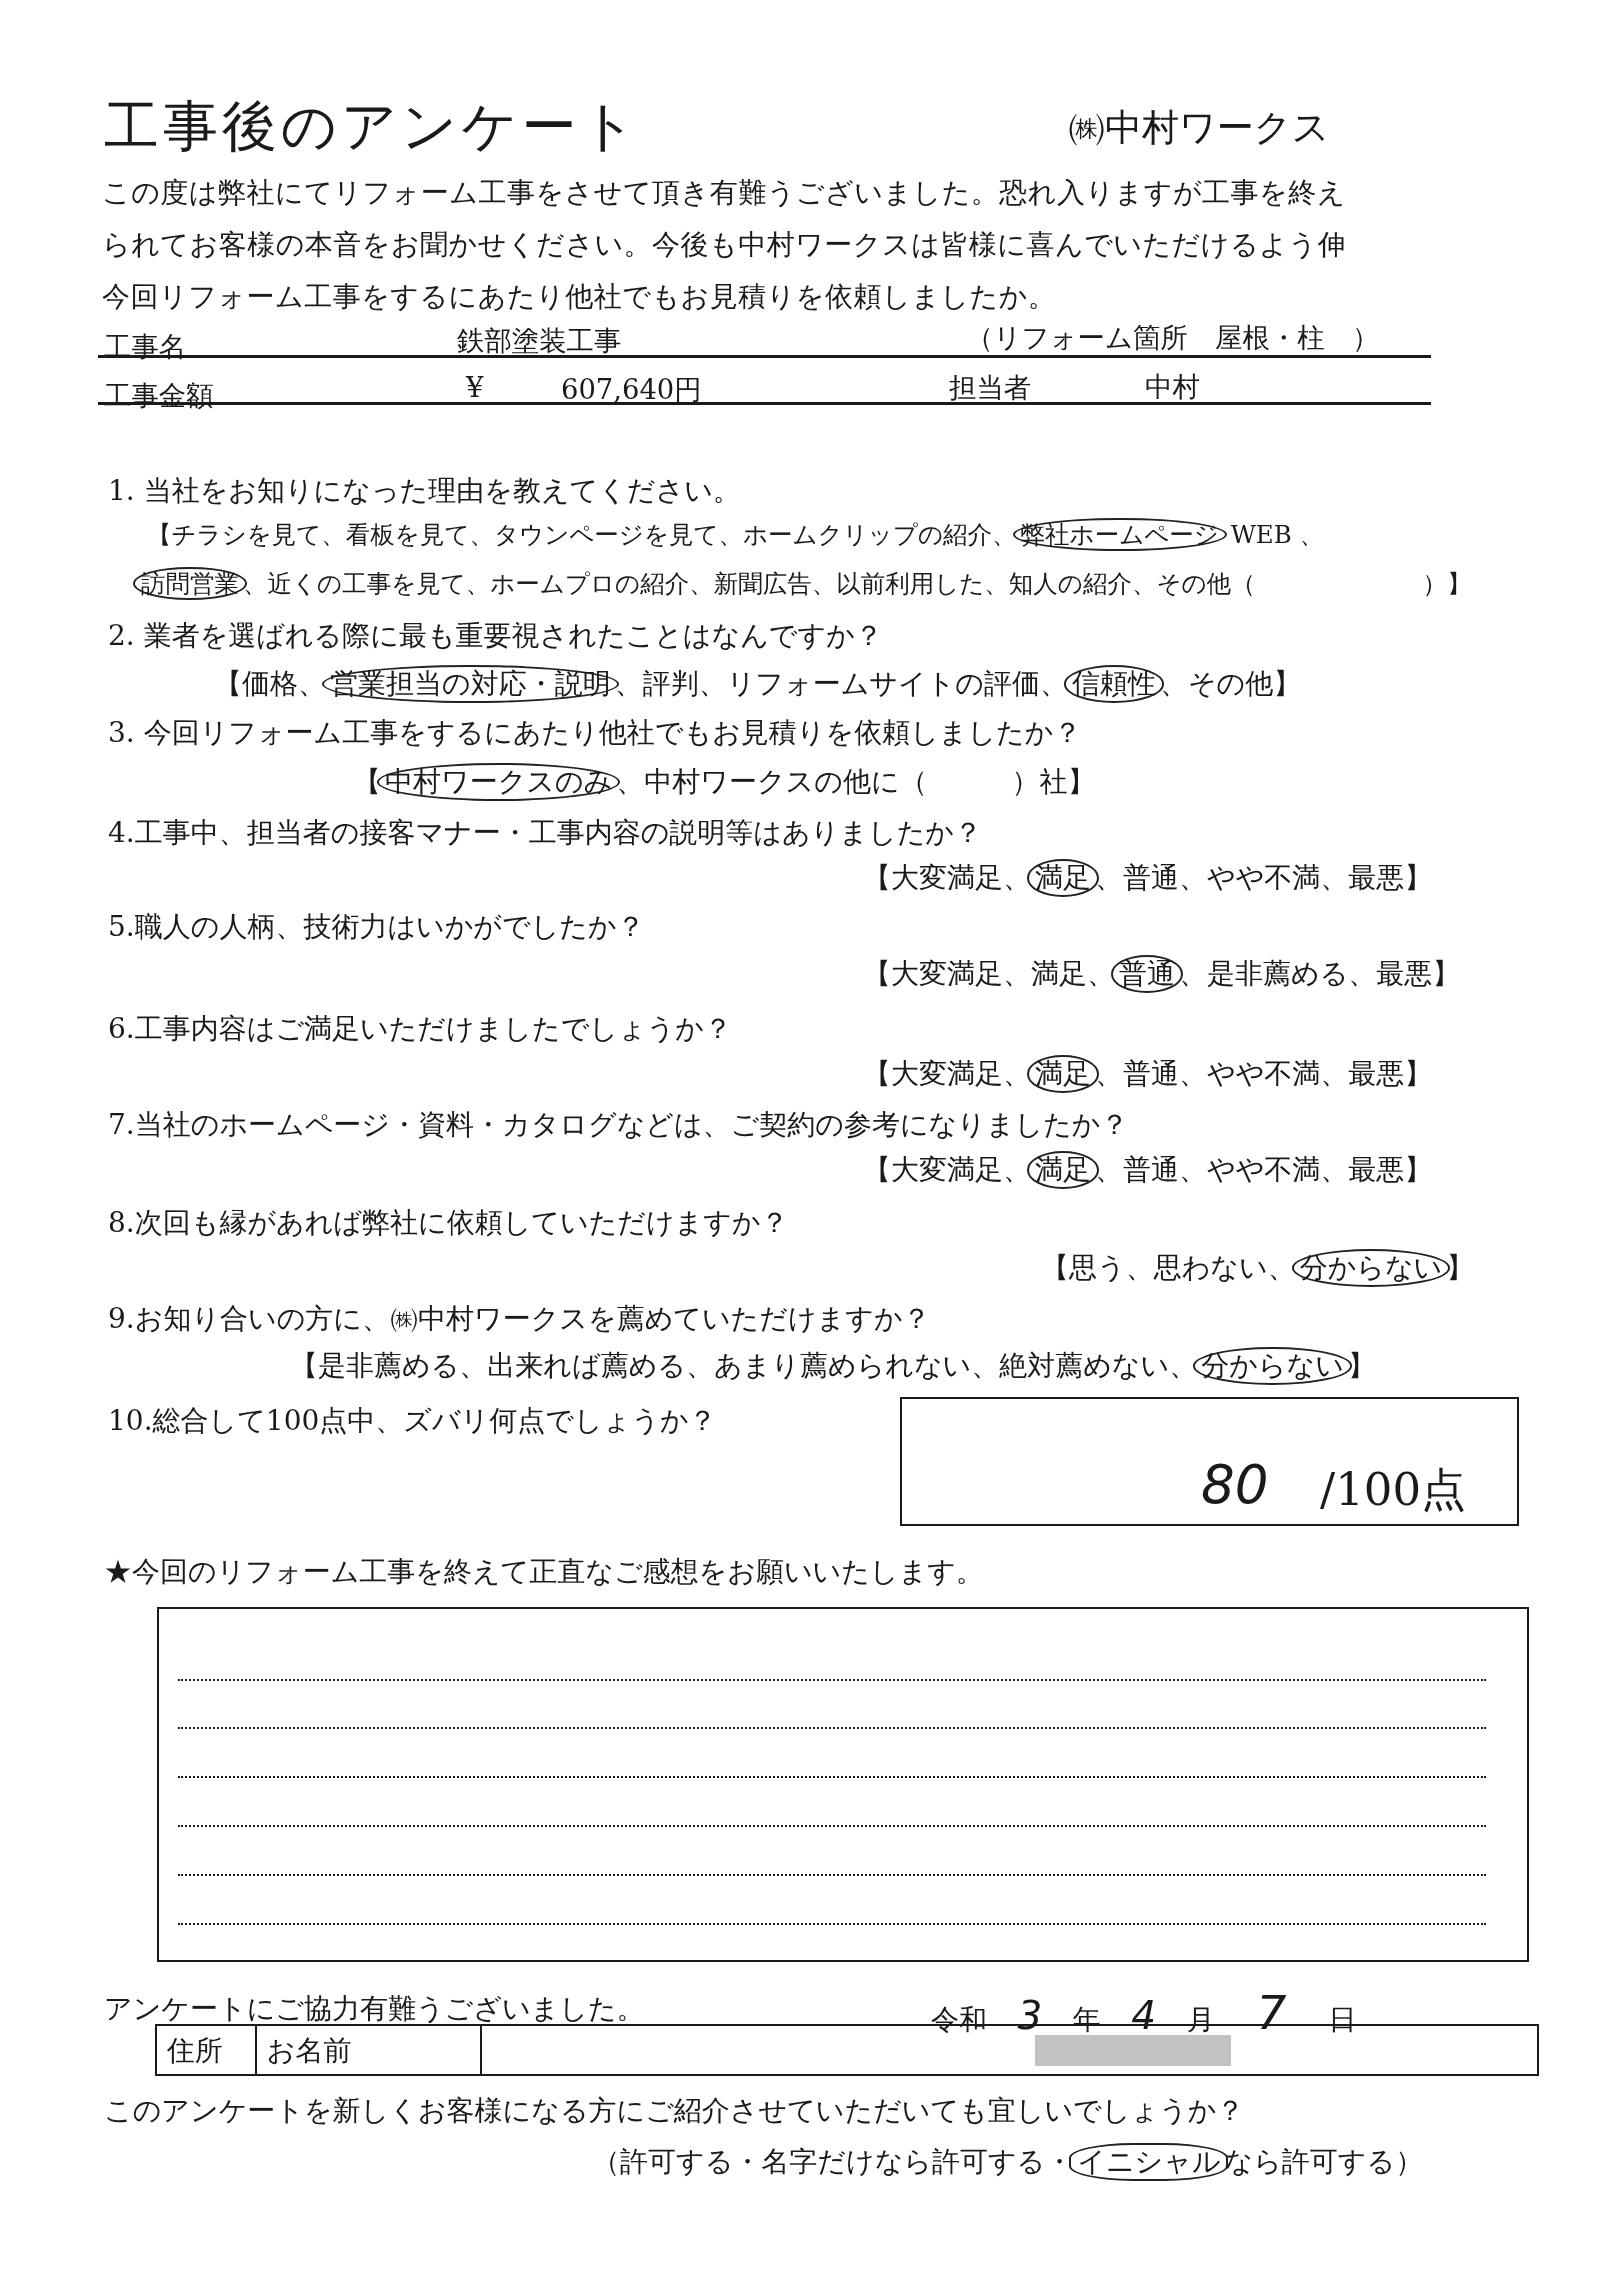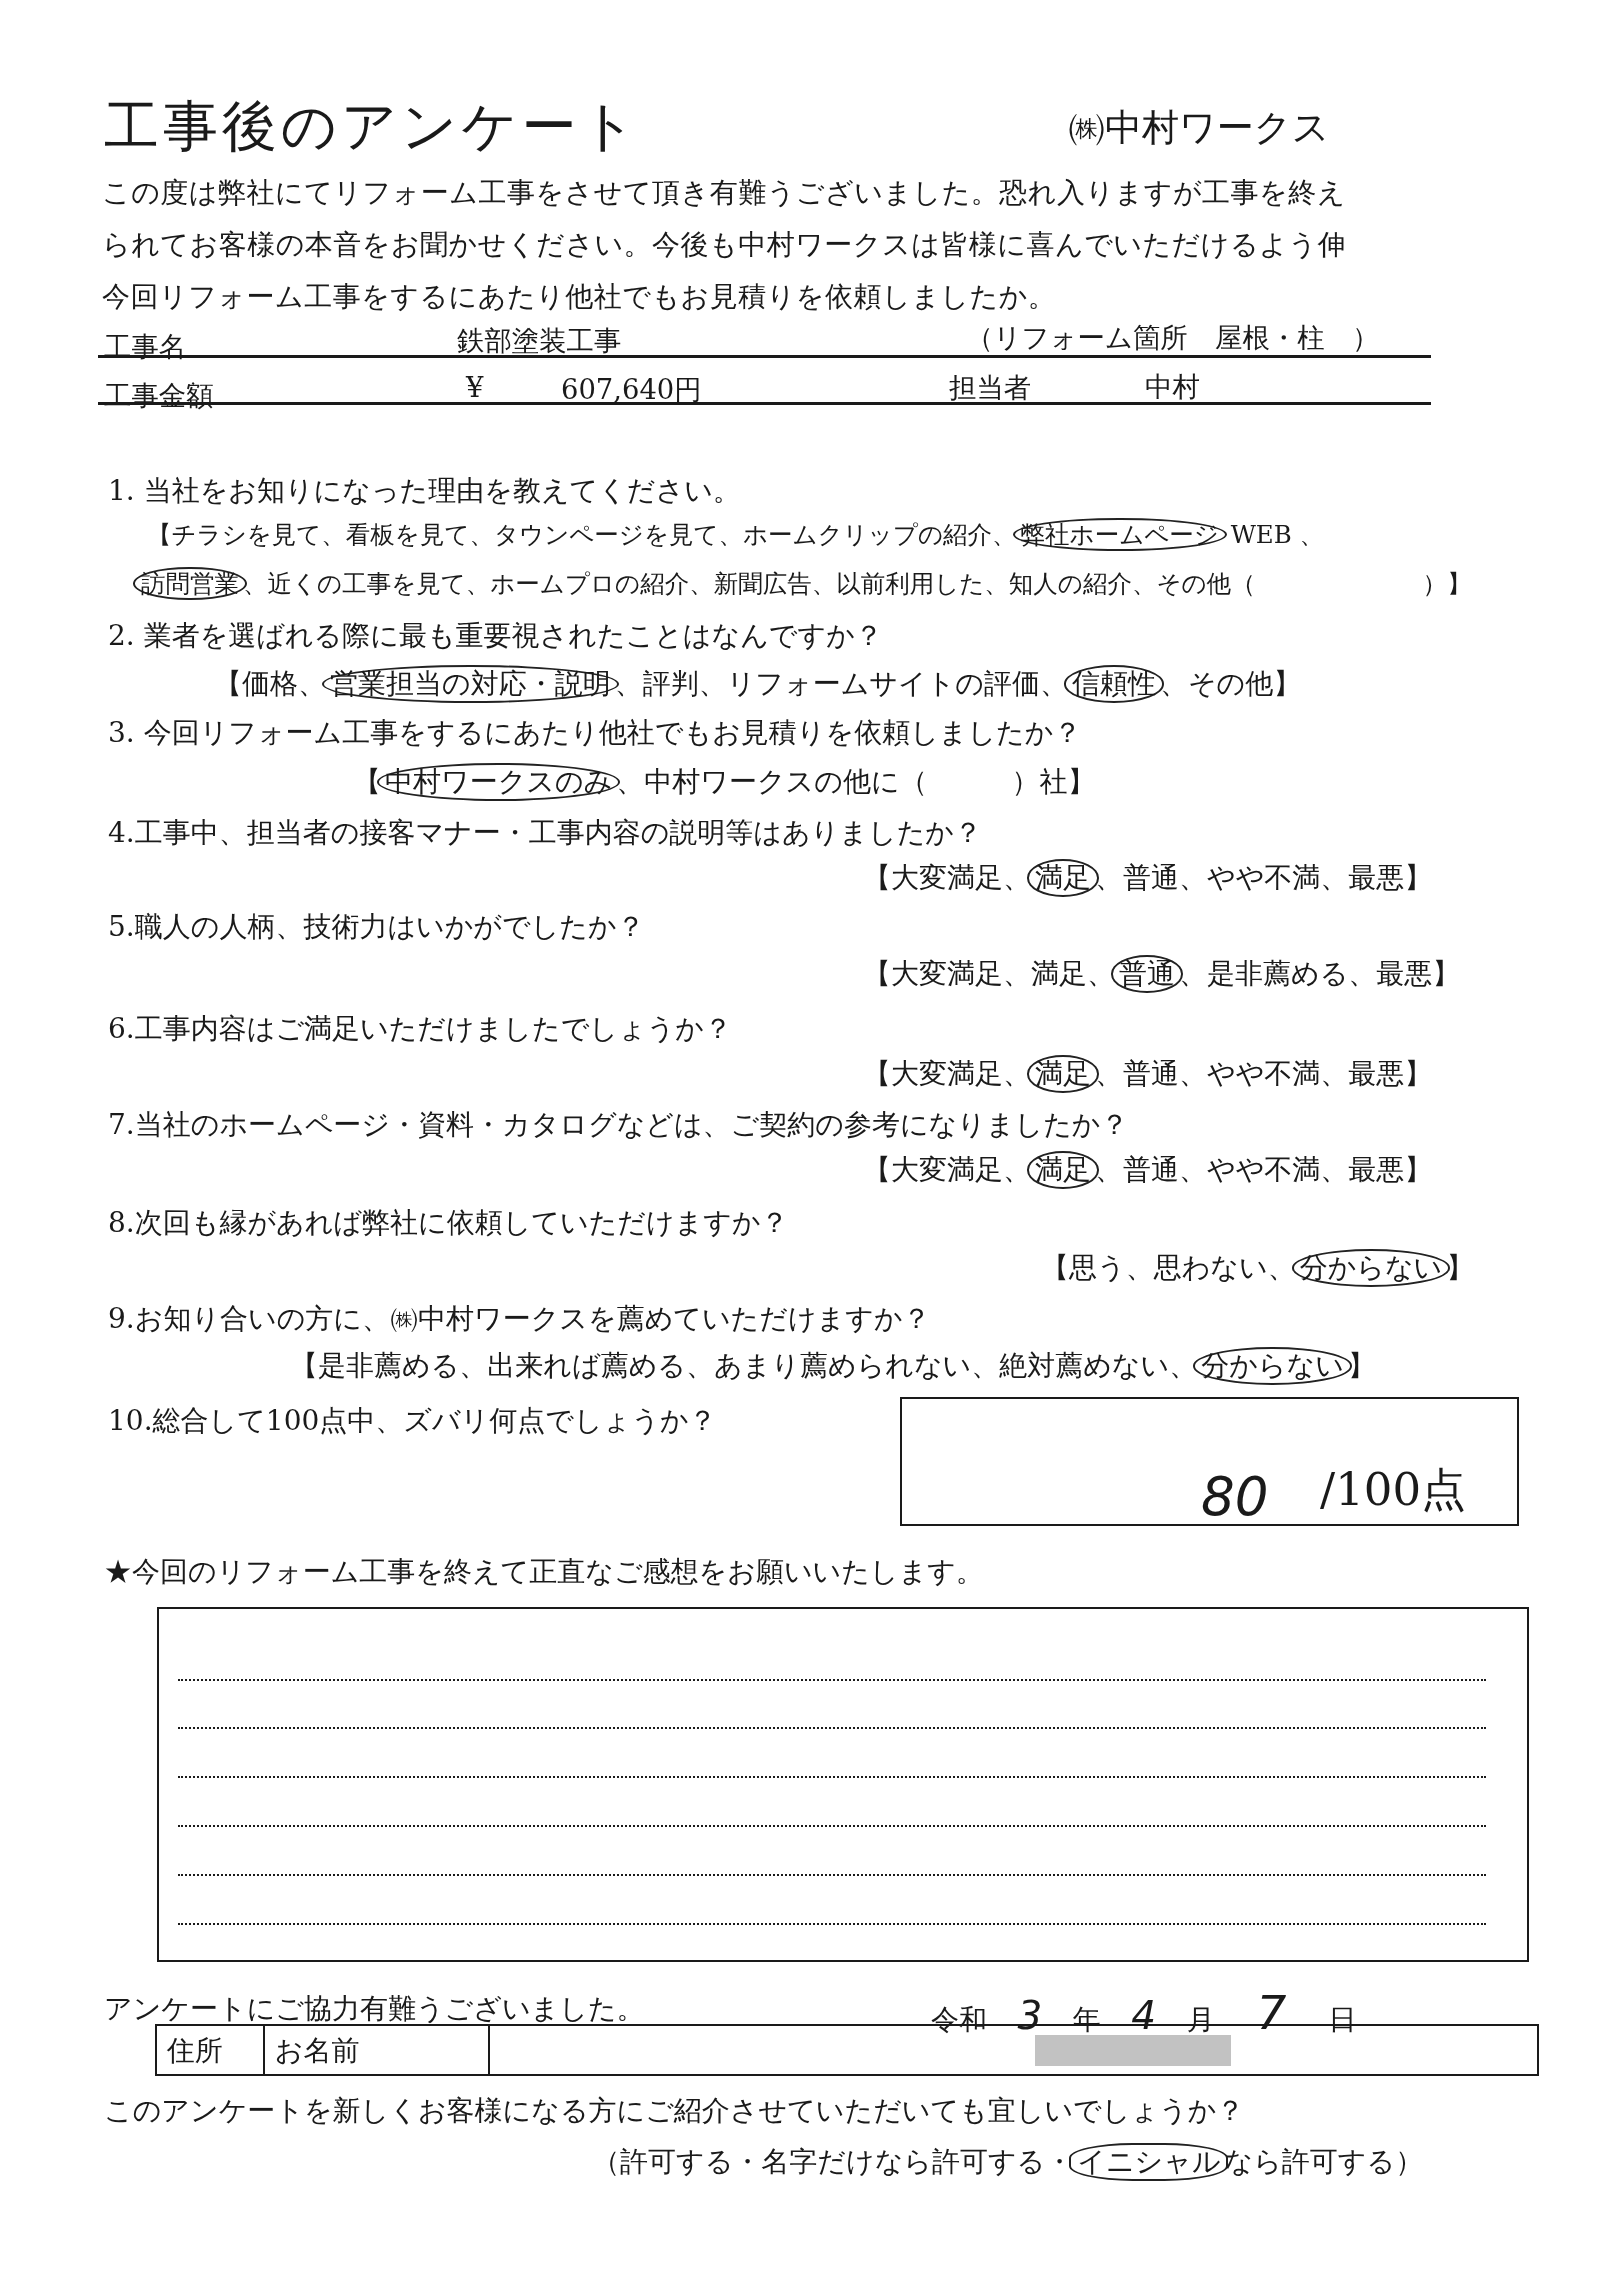--- a/index.html
+++ b/index.html
@@ -113,21 +113,21 @@
   <span>9.</span><span>お知り合いの方に、㈱中村ワークスを薦めていただけますか？</span>
 </div>
 <div class="abs opts" style="left:290px;top:1347px">
   <span>【是非薦める、出来れば薦める、あまり薦められない、絶対薦めない、</span><span class="circled">分からない</span><span>】</span>
 </div>
 
 <div class="abs q" style="top:1402px">
   <span>10.</span><span>総合して100点中、ズバリ何点でしょうか？</span>
 </div>
 <div class="box" style="left:900px;top:1397px;width:619px;height:129px">
-  <span class="abs hand" style="left:299px;top:67px;font-size:53px">80</span>
+  <span class="abs hand" style="left:299px;top:55px;font-size:53px">80</span>
   <span class="abs" style="left:418px;top:61px;font-size:45px">/100点</span>
 </div>
 
 <div class="abs" style="left:104px;top:1553px;font-size:28px">★今回のリフォーム工事を終えて正直なご感想をお願いいたします。</div>
 <div class="box" style="left:157px;top:1607px;width:1372px;height:355px"></div>
 <div class="dotline" style="top:1679px"></div>
 <div class="dotline" style="top:1727px"></div>
 <div class="dotline" style="top:1776px"></div>
 <div class="dotline" style="top:1825px"></div>
 <div class="dotline" style="top:1874px"></div>
@@ -138,21 +138,21 @@
   <span>令和</span>
   <span class="hand" style="font-size:39px;margin:0 21.6px">3</span>
   <span>年</span>
   <span class="hand" style="font-size:39px;margin:0 21.6px">4</span>
   <span>月</span>
   <span class="hand" style="font-size:47px;margin:0 33px">7</span>
   <span>日</span>
 </div>
 
 <div class="table">
-  <div class="cell" style="width:108px">住所</div>
+  <div class="cell" style="width:100px">住所</div>
   <div class="cell" style="width:225px">お名前</div>
   <div class="cell" style="flex:1;border-right:none"></div>
 </div>
 <div class="redact"></div>
 
 <div class="abs" style="left:104px;top:2092px;font-size:28px">このアンケートを新しくお客様になる方にご紹介させていただいても宜しいでしょうか？</div>
 <div class="abs" style="left:592px;top:2143px;font-size:28px">
   <span>（許可する・名字だけなら許可する・</span><span class="circled" style="border-radius:40%">イニシャル</span><span>なら許可する）</span>
 </div>
 

